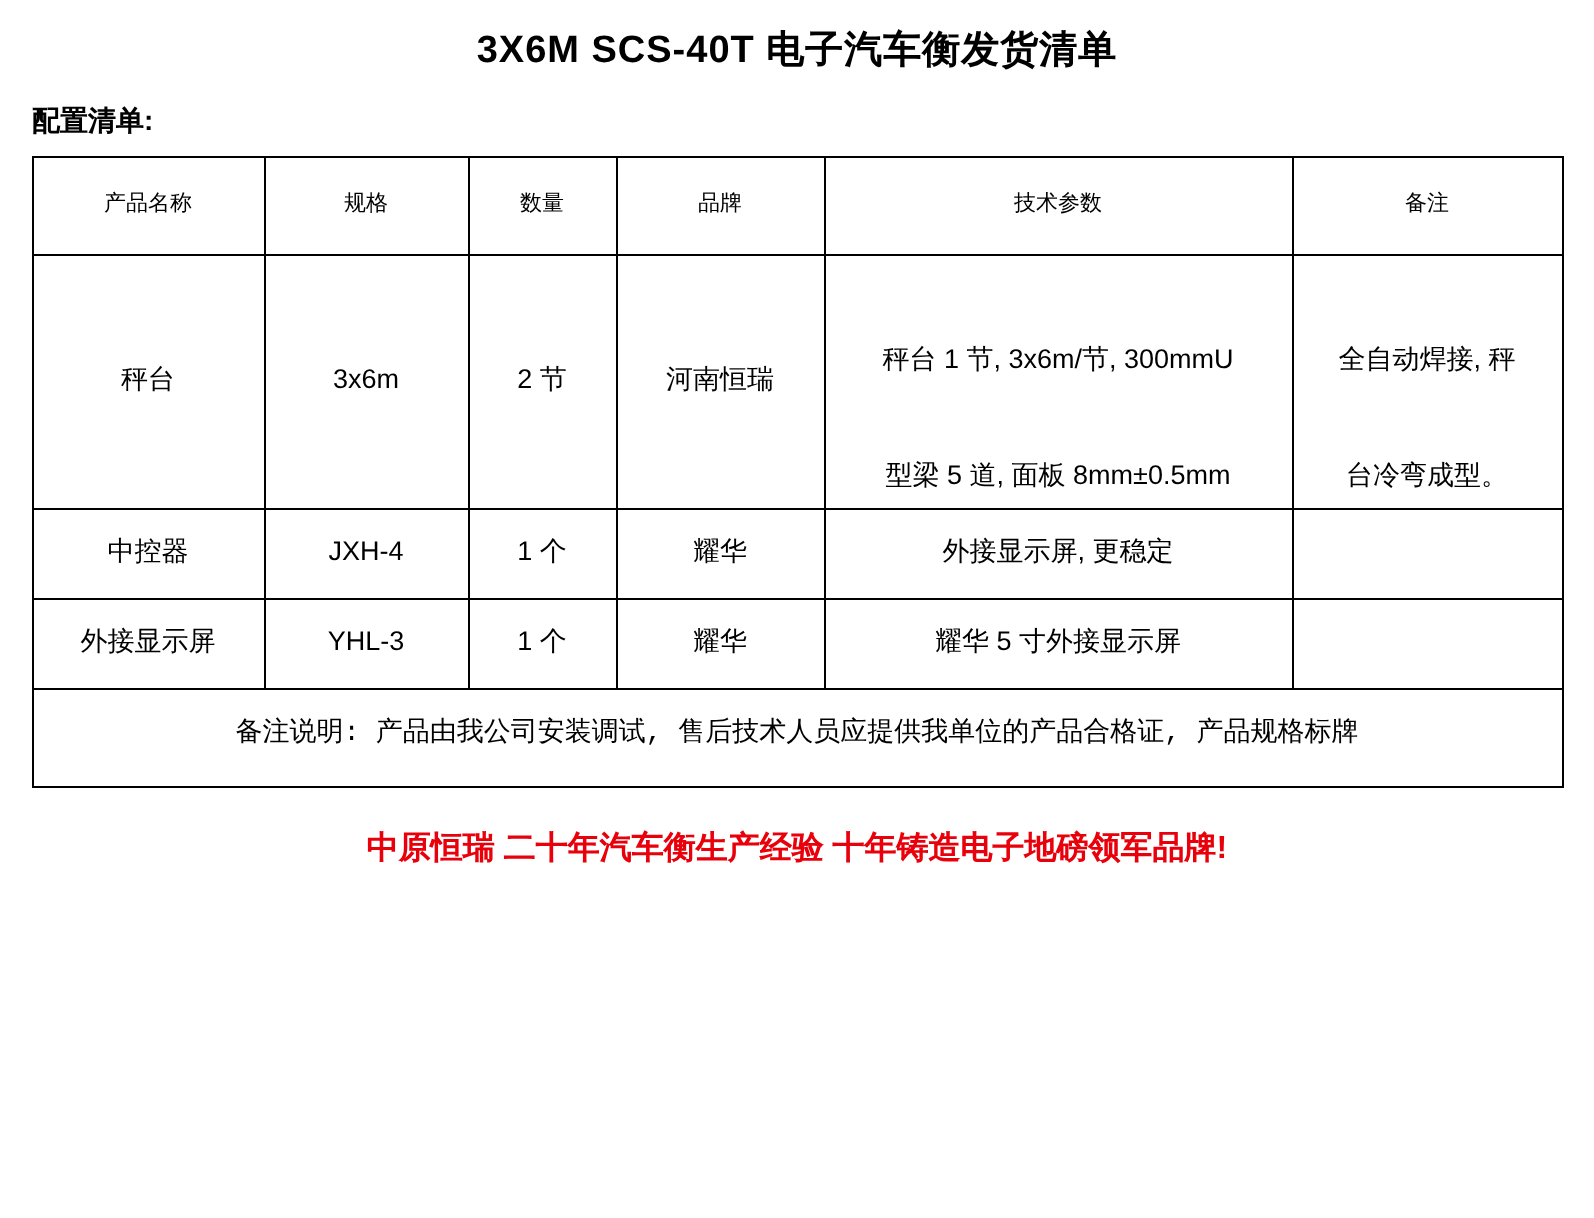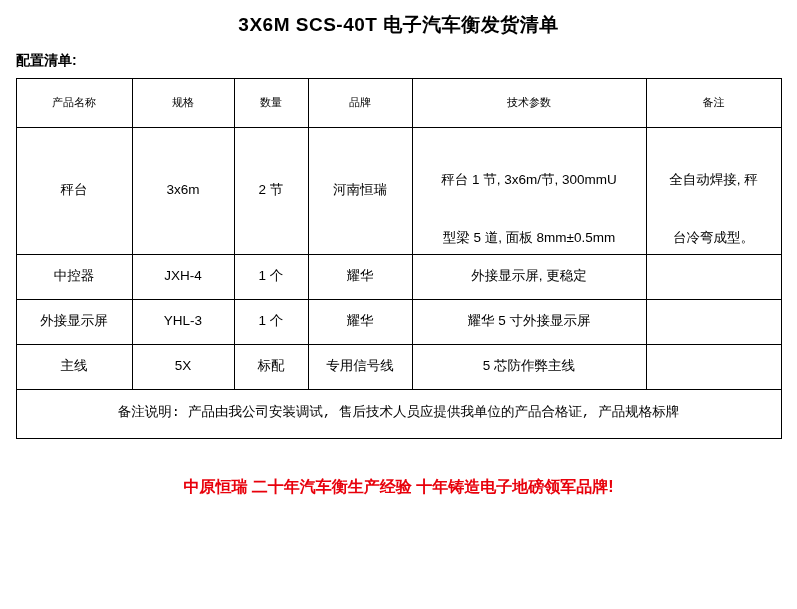--- a/index.html
+++ b/index.html
@@ -68,21 +68,21 @@
     padding-left: 10px;
     height: 38px;
     font-size: 13.5px;
     font-family: Liberation Mono, monospace;
   }
   .footer {
     text-align: center;
     color: #e8000b;
     font-weight: bold;
     font-size: 16px;
-    margin-top: 38px;
+    margin-top: 20px;
   }
   .multi {
     display: block;
     margin-top: 37px;
   }
 </style>
 </head>
 <body>
 
 <div class="page">
@@ -138,28 +138,20 @@
 
       <tr class="row-short">
         <td>外接显示屏</td>
         <td>YHL-3</td>
         <td>1 个</td>
         <td>耀华</td>
         <td>耀华 5 寸外接显示屏</td>
         <td></td>
       </tr>
 
-      <tr class="row-short">
-        <td>主线</td>
-        <td>5X</td>
-        <td>标配</td>
-        <td>专用信号线</td>
-        <td>5 芯防作弊主线</td>
-        <td></td>
-      </tr>
 
       <tr class="note-row">
         <td colspan="6">备注说明: 产品由我公司安装调试, 售后技术人员应提供我单位的产品合格证, 产品规格标牌</td>
       </tr>
     </tbody>
   </table>
 
   <div class="footer" style="color: rgb(232, 0, 11);">中原恒瑞 二十年汽车衡生产经验 十年铸造电子地磅领军品牌!</div>
 
 </div>

